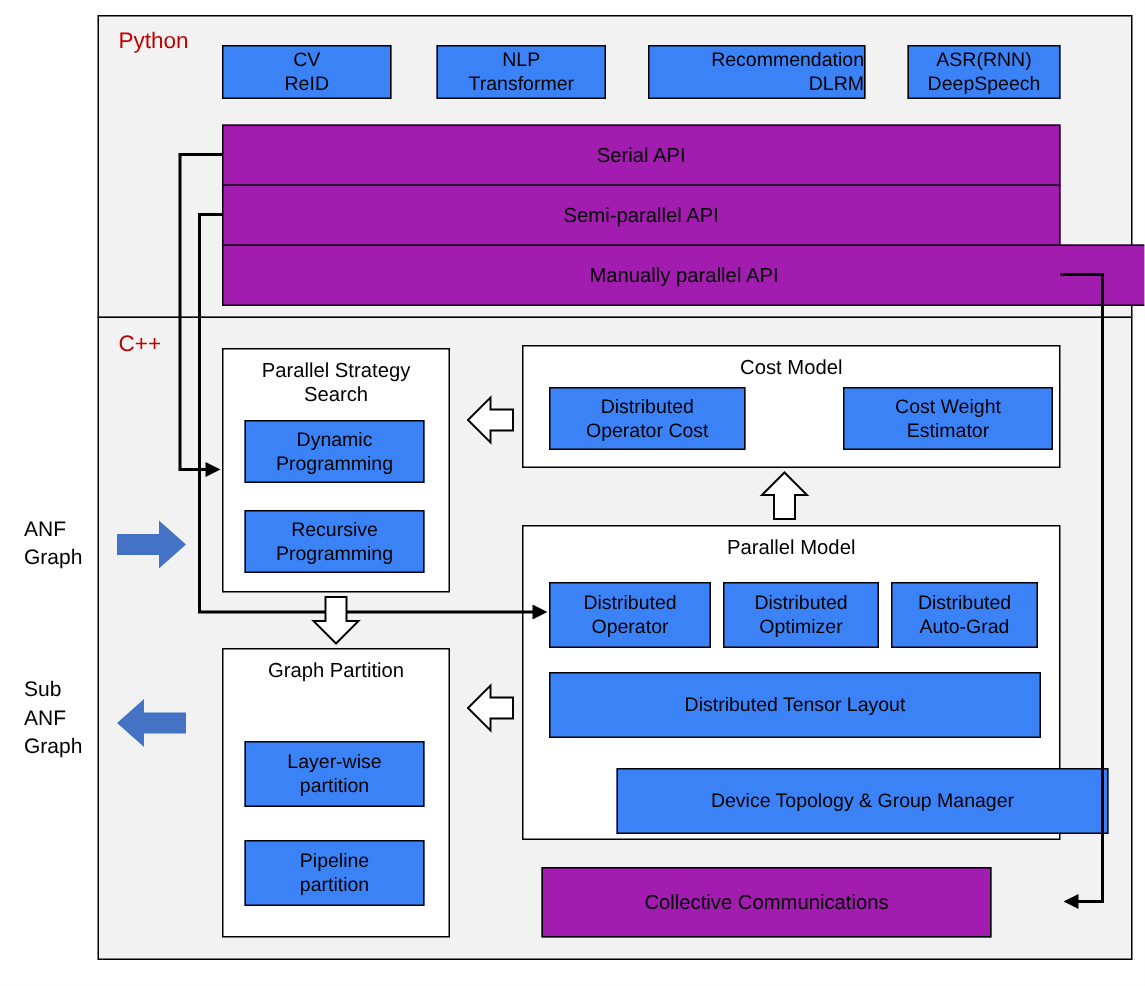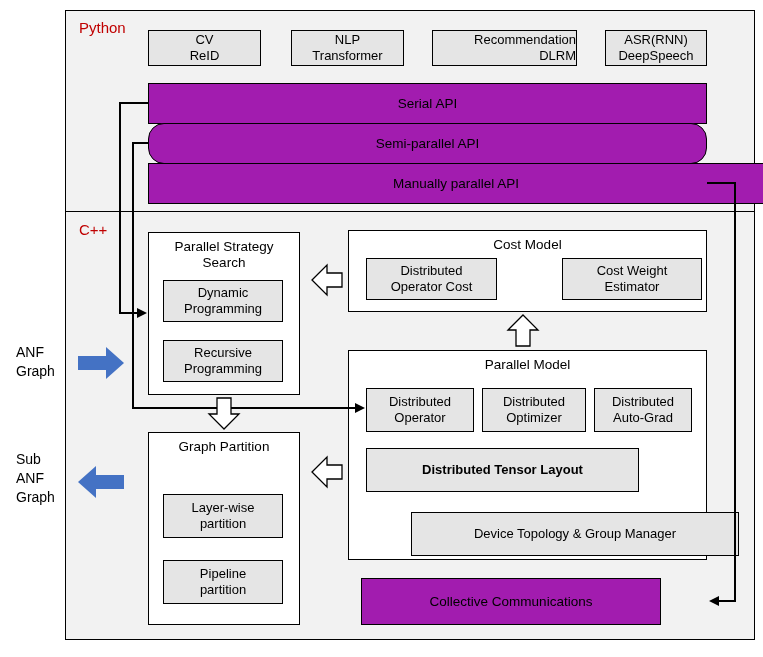--- a/index.html
+++ b/index.html
@@ -1,21 +1,21 @@
 <!DOCTYPE html>
 <html><head>
 <meta charset="utf-8">
 <style>
   * { margin:0; padding:0; box-sizing:border-box; }
   html,body { background:#ffffff; }
   body { font-family:"Liberation Sans", sans-serif; color:#000; }
   .canvas { position:relative; width:763px; height:657px; background:#ffffff; overflow:hidden; }
   .section { position:absolute; background:#f2f2f2; border:1px solid #000; }
   .section-label { position:absolute; color:#c00000; font-size:15px; font-weight:400; }
-  .box { position:absolute; background:#e5e5e5; border:1px solid #000;
+  .box { position:absolute; background:#3b82f6; border:1px solid #000;
          display:flex; flex-direction:column; align-items:center; justify-content:center;
          text-align:center; font-size:13px; line-height:1.25; }
   .container-box { position:absolute; background:#ffffff; border:1px solid #000;
                    text-align:center; font-size:13.5px; }
   .container-title { padding:6px 8px 0 8px; line-height:1.2; }
   .bar { position:absolute; background:#a21caf; border:1px solid #000;
          display:flex; align-items:center; justify-content:center; font-size:13.5px; }
   .side-label { position:absolute; font-size:14px; line-height:1.35; }
   svg.overlay { position:absolute; left:0; top:0; pointer-events:none; }
 </style>
@@ -41,21 +41,21 @@
   <div class="box" style="left:432px; top:30px; width:145px; height:36px;align-items:flex-end;">
     <div>Recommendation</div>
     <div>DLRM</div>
   </div>
   <div class="box" style="left:605px; top:30px; width:102px; height:36px;">
     <div>ASR(RNN)</div>
     <div>DeepSpeech</div>
   </div>
 
   <div class="bar" style="left:148px; top:83px; width:559px; height:41px;">Serial API</div>
-  <div class="bar" style="left:148px; top:123px; width:559px; height:41px;border-radius:16px;">Semi-parallel API</div>
+  <div class="bar" style="left:148px; top:123px; width:559px; height:41px;">Semi-parallel API</div>
   <div class="bar" style="left:148px; top:163px; width:616px; height:41px;">Manually parallel API</div>
 
   <div class="container-box" style="left:148px; top:232px; width:152px; height:163px;">
     <div class="container-title">Parallel Strategy Search</div>
   </div>
 
   <div class="container-box" style="left:348px; top:230px; width:359px; height:82px;">
     <div class="container-title">Cost Model</div>
   </div>
 
@@ -90,21 +90,21 @@
     <div>Operator</div>
   </div>
   <div class="box" style="left:482px; top:388px; width:104px; height:44px;">
     <div>Distributed</div>
     <div>Optimizer</div>
   </div>
   <div class="box" style="left:594px; top:388px; width:98px; height:44px;">
     <div>Distributed</div>
     <div>Auto-Grad</div>
   </div>
-  <div class="box" style="left:366px; top:448px; width:273px; height:44px;font-weight:bold;">Distributed Tensor Layout</div>
+  <div class="box" style="left:366px; top:448px; width:328px; height:44px;">Distributed Tensor Layout</div>
   <div class="box" style="left:366px; top:512px; width:328px; height:44px;margin-left:45px;">Device Topology &amp; Group Manager</div>
 
   <div class="box" style="left:163px; top:494px; width:120px; height:44px;">
     <div>Layer-wise</div>
     <div>partition</div>
   </div>
   <div class="box" style="left:163px; top:560px; width:120px; height:44px;">
     <div>Pipeline</div>
     <div>partition</div>
   </div>

